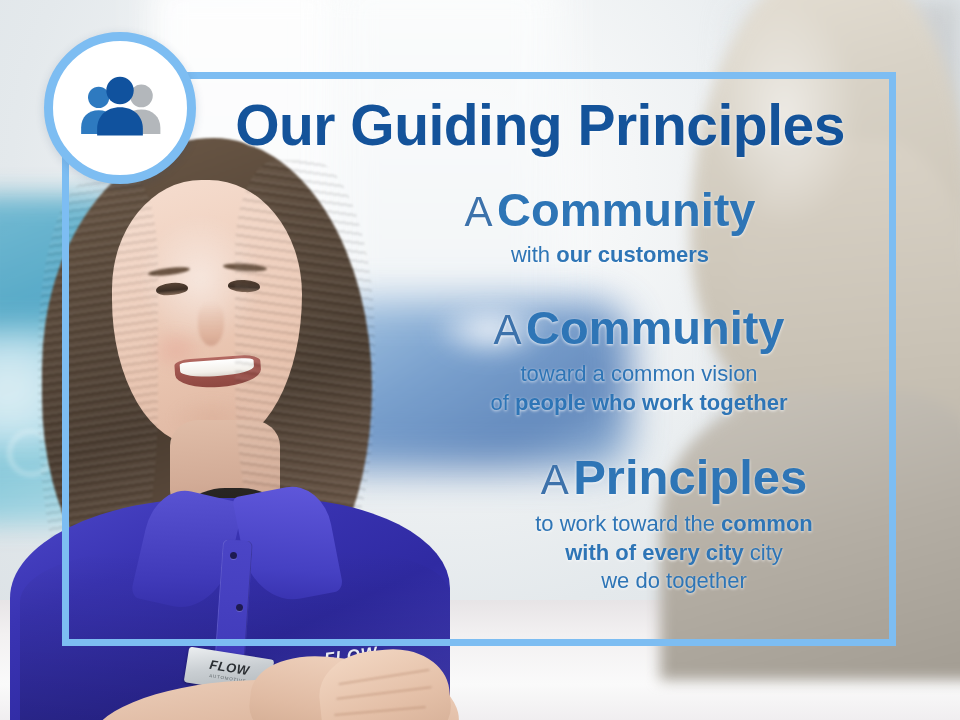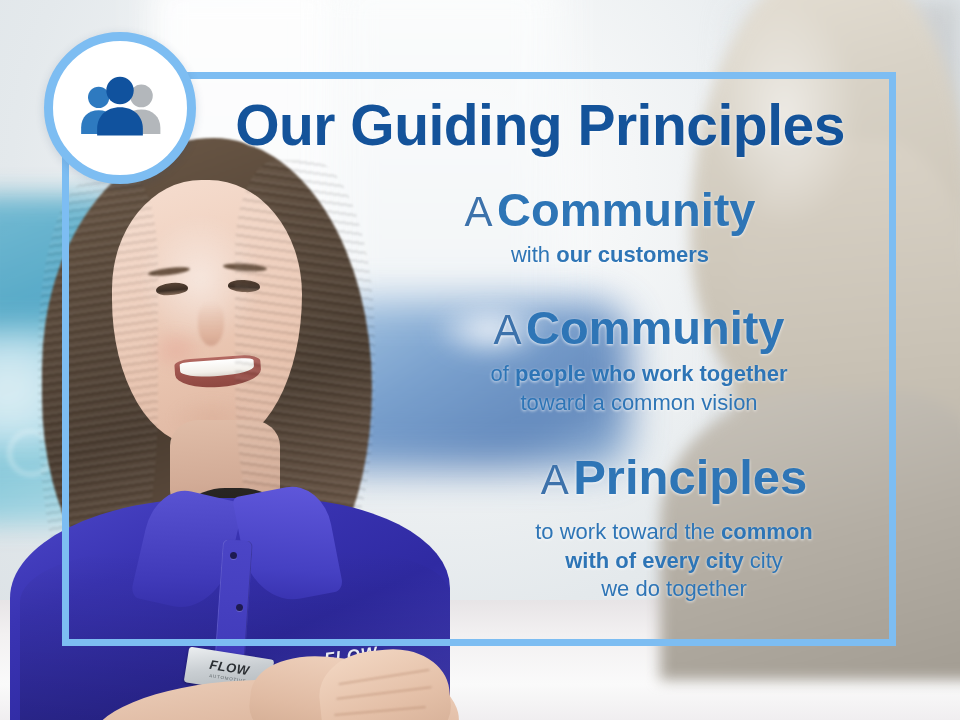--- a/index.html
+++ b/index.html
@@ -333,21 +333,21 @@
   }
   .p-sub b { font-weight:bold; }
 
   
   #principle-covenant   { margin-left:20px; }
   #principle-covenant .p-sub { margin-top:5px; }
   #principle-community  { margin-left:78px; margin-top:34px; }
   #principle-community .p-sub { margin-top:6px; }
   #principle-commitment { margin-left:148px; margin-top:34px; }
   #principle-commitment .p-title .word { font-size:49px; }
-  #principle-commitment .p-sub { margin-top:14px; }
+  #principle-commitment .p-sub { margin-top:6px; }
 </style>
 </head>
 <body>
 
 <div class="stage">
 
   <div class="photo">
     <div class="bg-base"></div>
     <div class="bg-window-a"></div>
     <div class="bg-window-b"></div>
@@ -439,22 +439,22 @@
           <div><span>with </span><b>our customers</b></div>
         </div>
     </div>
 
     <div class="principle" id="principle-community">
       <div class="p-title">
         <span class="art">A</span>
         <span class="word">Community</span>
       </div>
       <div class="p-sub">
+          <div><span>toward a common vision</span></div>
           <div><span>of </span><b>people who work together</b></div>
-          <div><span>toward a common vision</span></div>
         </div>
     </div>
 
     <div class="principle" id="principle-commitment">
       <div class="p-title">
         <span class="art">A</span>
         <span class="word">Principles</span>
       </div>
       <div class="p-sub">
           <div><span>to work toward the </span><b>common</b></div>

